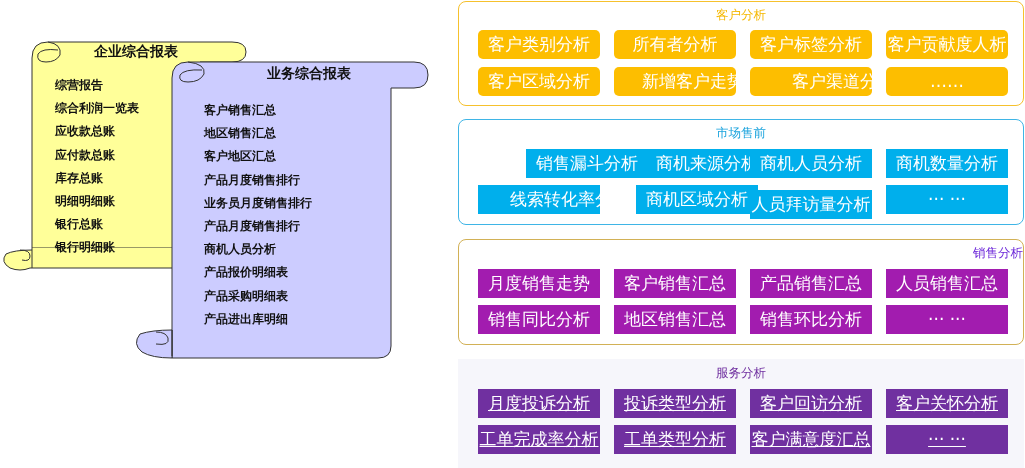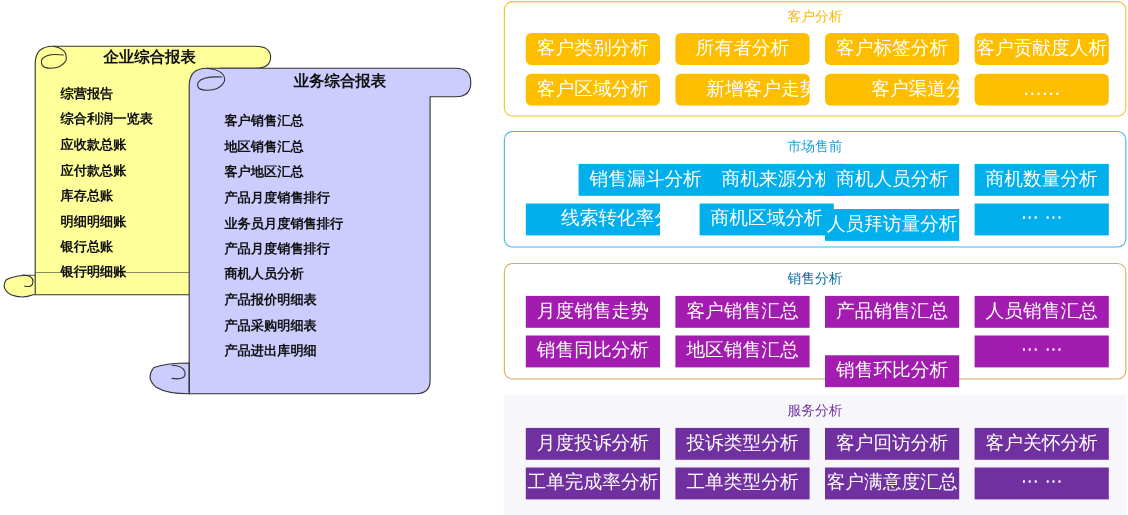--- a/index.html
+++ b/index.html
@@ -31,25 +31,25 @@
     text-align: center; color: #fff; font-size: 17px; white-space: nowrap;
     box-sizing: border-box; cursor: pointer;
   }
   #p-customer { top: 1px; height: 105px; border: 1.5px solid #f6c12d; }
   #p-customer .panel-title { color: #f5b800; }
   #p-customer .tile { background: #fdbe00; border-radius: 5px; }
   #p-market { top: 119px; height: 106px; border: 1.5px solid #3fb5e6; }
   #p-market .panel-title { color: #1aa3dd; }
   #p-market .tile { background: #00afec; }
   #p-sales { top: 239px; height: 106px; border: 1.5px solid #d2b156; }
-  #p-sales .panel-title { color: #0369a1; }
+  #p-sales .panel-title { color: #6d28d9; text-align: right; }
   #p-sales .tile { background: #a21caf; }
   #p-service { top: 359px; height: 109px; background: #f6f6fb; border-radius: 0; }
   #p-service .panel-title { color: #7030a0; }
-  #p-service .tile { background: #7030a0; }
+  #p-service .tile { background: #7030a0; text-decoration: underline; }
 </style>
 </head>
 <body>
 
 <svg class="scroll-svg" width="460" height="468">
 
   <g stroke="#333" stroke-width="1" fill="#ffff99">
     <path d="M 48 42 L 232 42 Q 246 42 246 52 Q 246 62 232 62 L 200 62 L 200 248 L 32 248 L 32 58 Q 32 42 48 42 Z"></path>
 
     <path d="M 48 42 Q 62 44 60 55 Q 56 62 46 62 Q 36 62 38 54 Q 42 48 58 50" fill="none"></path>
@@ -118,21 +118,21 @@
 </div>
 
 <div class="panel" id="p-sales">
   <div class="panel-title">销售分析</div>
   <div class="tile" style="left:19px; top:29px;">月度销售走势</div>
   <div class="tile" style="left:155px; top:29px;">客户销售汇总</div>
   <div class="tile" style="left:291px; top:29px;">产品销售汇总</div>
   <div class="tile" style="left:427px; top:29px;">人员销售汇总</div>
   <div class="tile" style="left:19px; top:65px;">销售同比分析</div>
   <div class="tile" style="left:155px; top:65px;">地区销售汇总</div>
-  <div class="tile" style="left:291px; top:65px;margin-top:18px;">销售环比分析</div>
+  <div class="tile" style="left:291px; top:65px;">销售环比分析</div>
   <div class="tile" style="left:427px; top:65px;">··· ···</div>
 </div>
 
 <div class="panel" id="p-service">
   <div class="panel-title" style="top:6px;">服务分析</div>
   <div class="tile" style="left:20px; top:30px;">月度投诉分析</div>
   <div class="tile" style="left:156px; top:30px;">投诉类型分析</div>
   <div class="tile" style="left:292px; top:30px;">客户回访分析</div>
   <div class="tile" style="left:428px; top:30px;">客户关怀分析</div>
   <div class="tile" style="left:20px; top:66px;">工单完成率分析</div>

